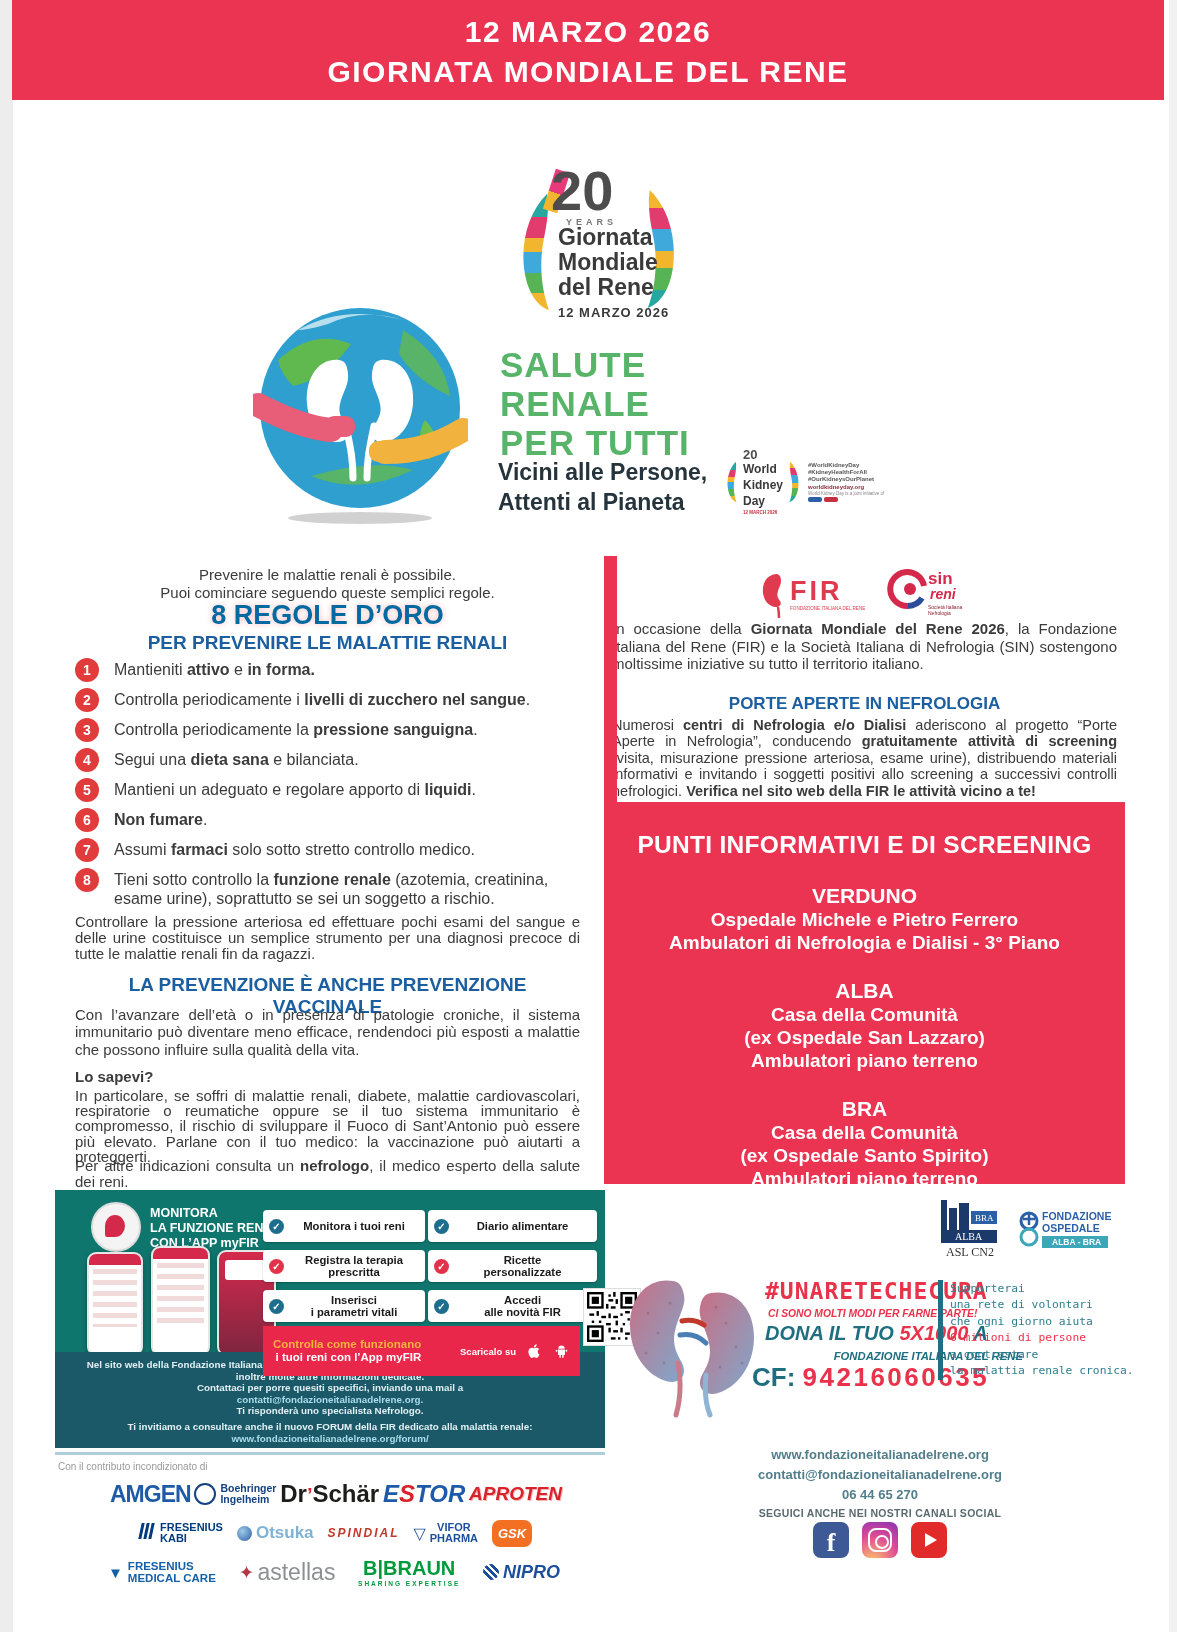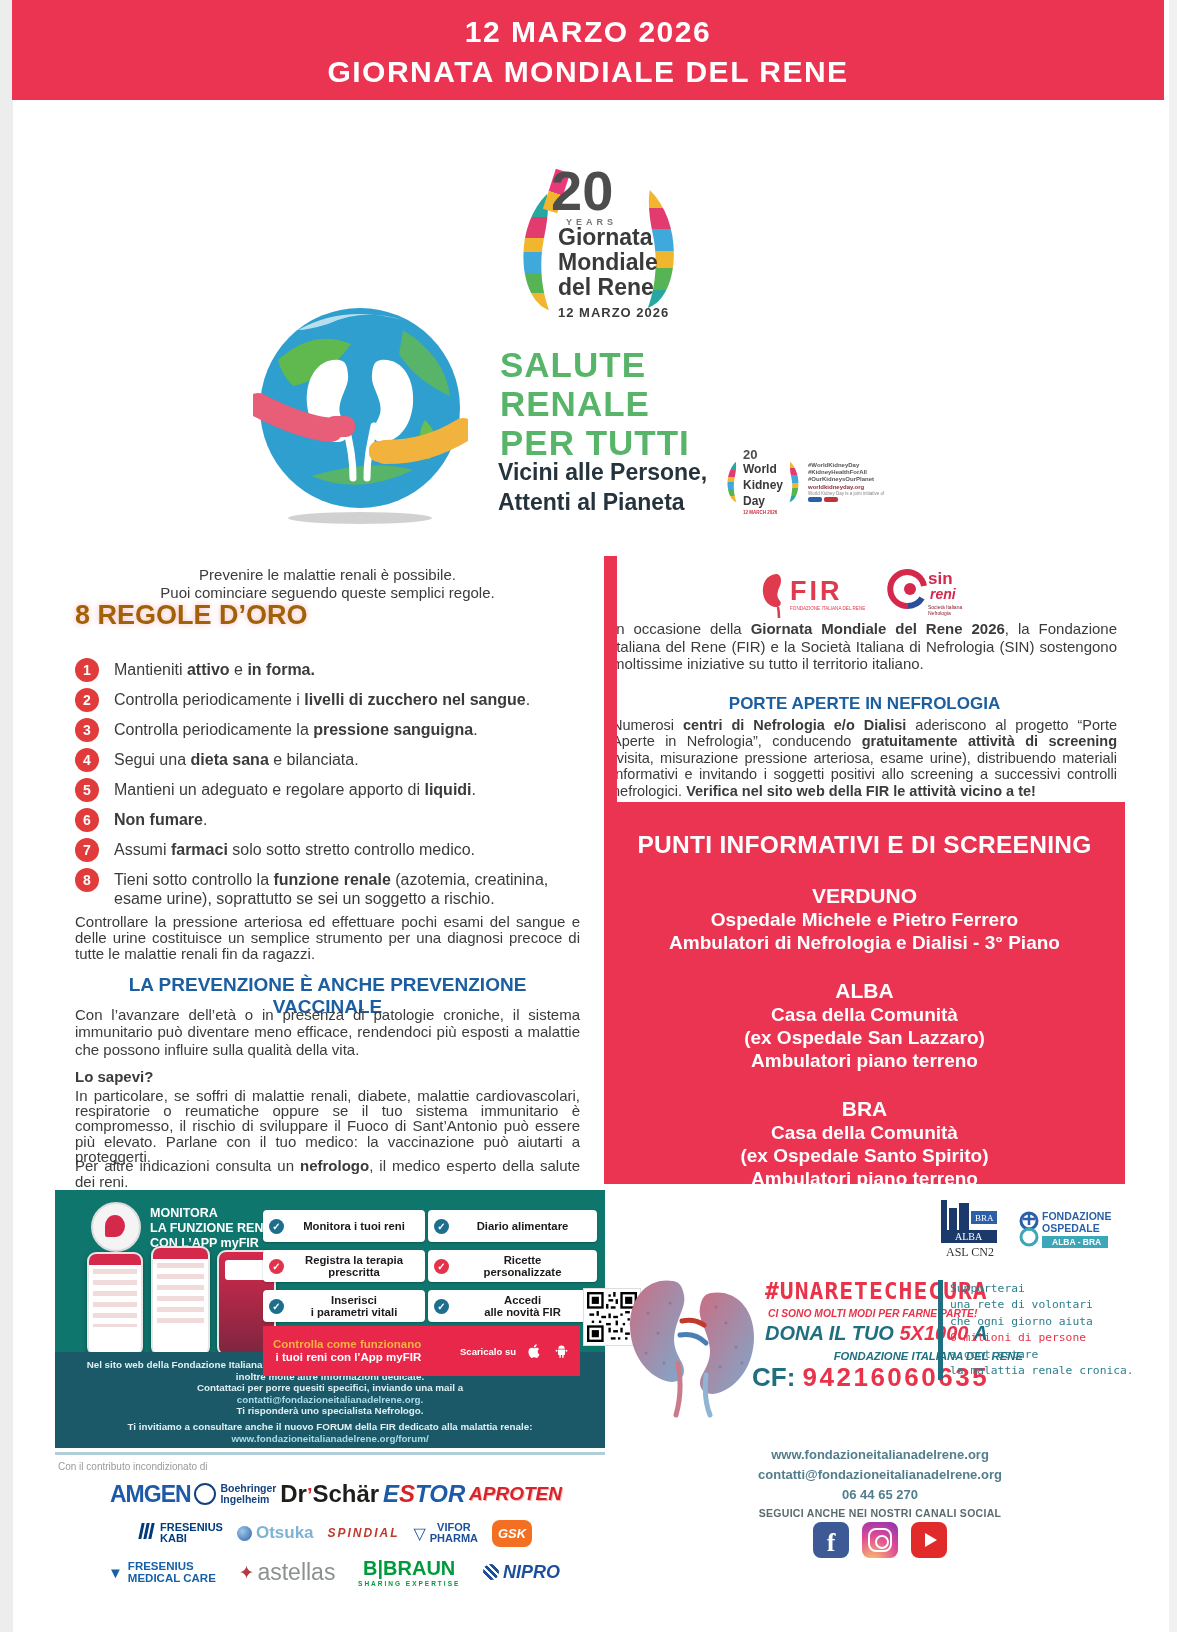--- a/index.html
+++ b/index.html
@@ -38,21 +38,21 @@
   .wkd-tags{font-size:6px;line-height:7px;font-weight:700;color:#555;white-space:pre-line;}
   .wkd-url{font-size:6px;font-weight:800;color:#8B2F3F;margin-top:1px;}
   .wkd-note{font-size:4.5px;color:#888;margin-top:1px;}
   .wkd-logos{display:flex;gap:2px;margin-top:1px;}
   .wkd-logos span{display:block;width:14px;height:5px;border-radius:2px;}
   .m1{background:#2B5FA8;} .m2{background:#C2313F;}
 
   
   .col-l{left:75px;width:505px;color:#3B3B3B;}
   .intro{top:566px;text-align:center;font-size:15px;line-height:18px;}
-  .rtitle{top:600px;text-align:left;font-size:27px;font-weight:800;color:#a16207;
+  .rtitle{top:600px;text-align:center;font-size:27px;font-weight:800;color:#0369a1;
           text-shadow:0 0 6px rgba(228,57,70,.35);}
   .rsub{top:632px;text-align:center;font-size:19px;font-weight:800;color:#1C5FA0;}
   .rules{top:658px;}
   .rule{display:flex;gap:15px;margin-bottom:6px;align-items:flex-start;}
   .rule-num{flex:none;width:24px;height:24px;border-radius:50%;background:#E23B3B;color:#fff;
             font-size:14px;font-weight:800;text-align:center;line-height:24px;}
   .rule-txt{font-size:16px;line-height:19px;padding-top:2px;}
   .jpara{text-align:justify;font-size:15px;line-height:15.8px;}
   .p1{top:914px;}
   .vtitle{top:974px;text-align:center;font-size:19px;font-weight:800;color:#1C5FA0;}
@@ -286,20 +286,21 @@
           <span class="m2"></span>
         </div>
     </div>
   </div>
 
   <div class="abs col-l intro">
     <div>Prevenire le malattie renali è possibile.</div>
     <div>Puoi cominciare seguendo queste semplici regole.</div>
   </div>
   <div class="abs col-l rtitle">8 REGOLE D’ORO</div>
+  <div class="abs col-l rsub">PER PREVENIRE LE MALATTIE RENALI</div>
 
   <div class="abs col-l rules">
     <div class="rule">
         <span class="rule-num">1</span>
         <span class="rule-txt">Mantieniti <b>attivo</b> e <b>in forma.</b></span>
       </div>
     <div class="rule">
         <span class="rule-num">2</span>
         <span class="rule-txt">Controlla periodicamente i <b>livelli di zucchero nel sangue</b>.</span>
       </div>

